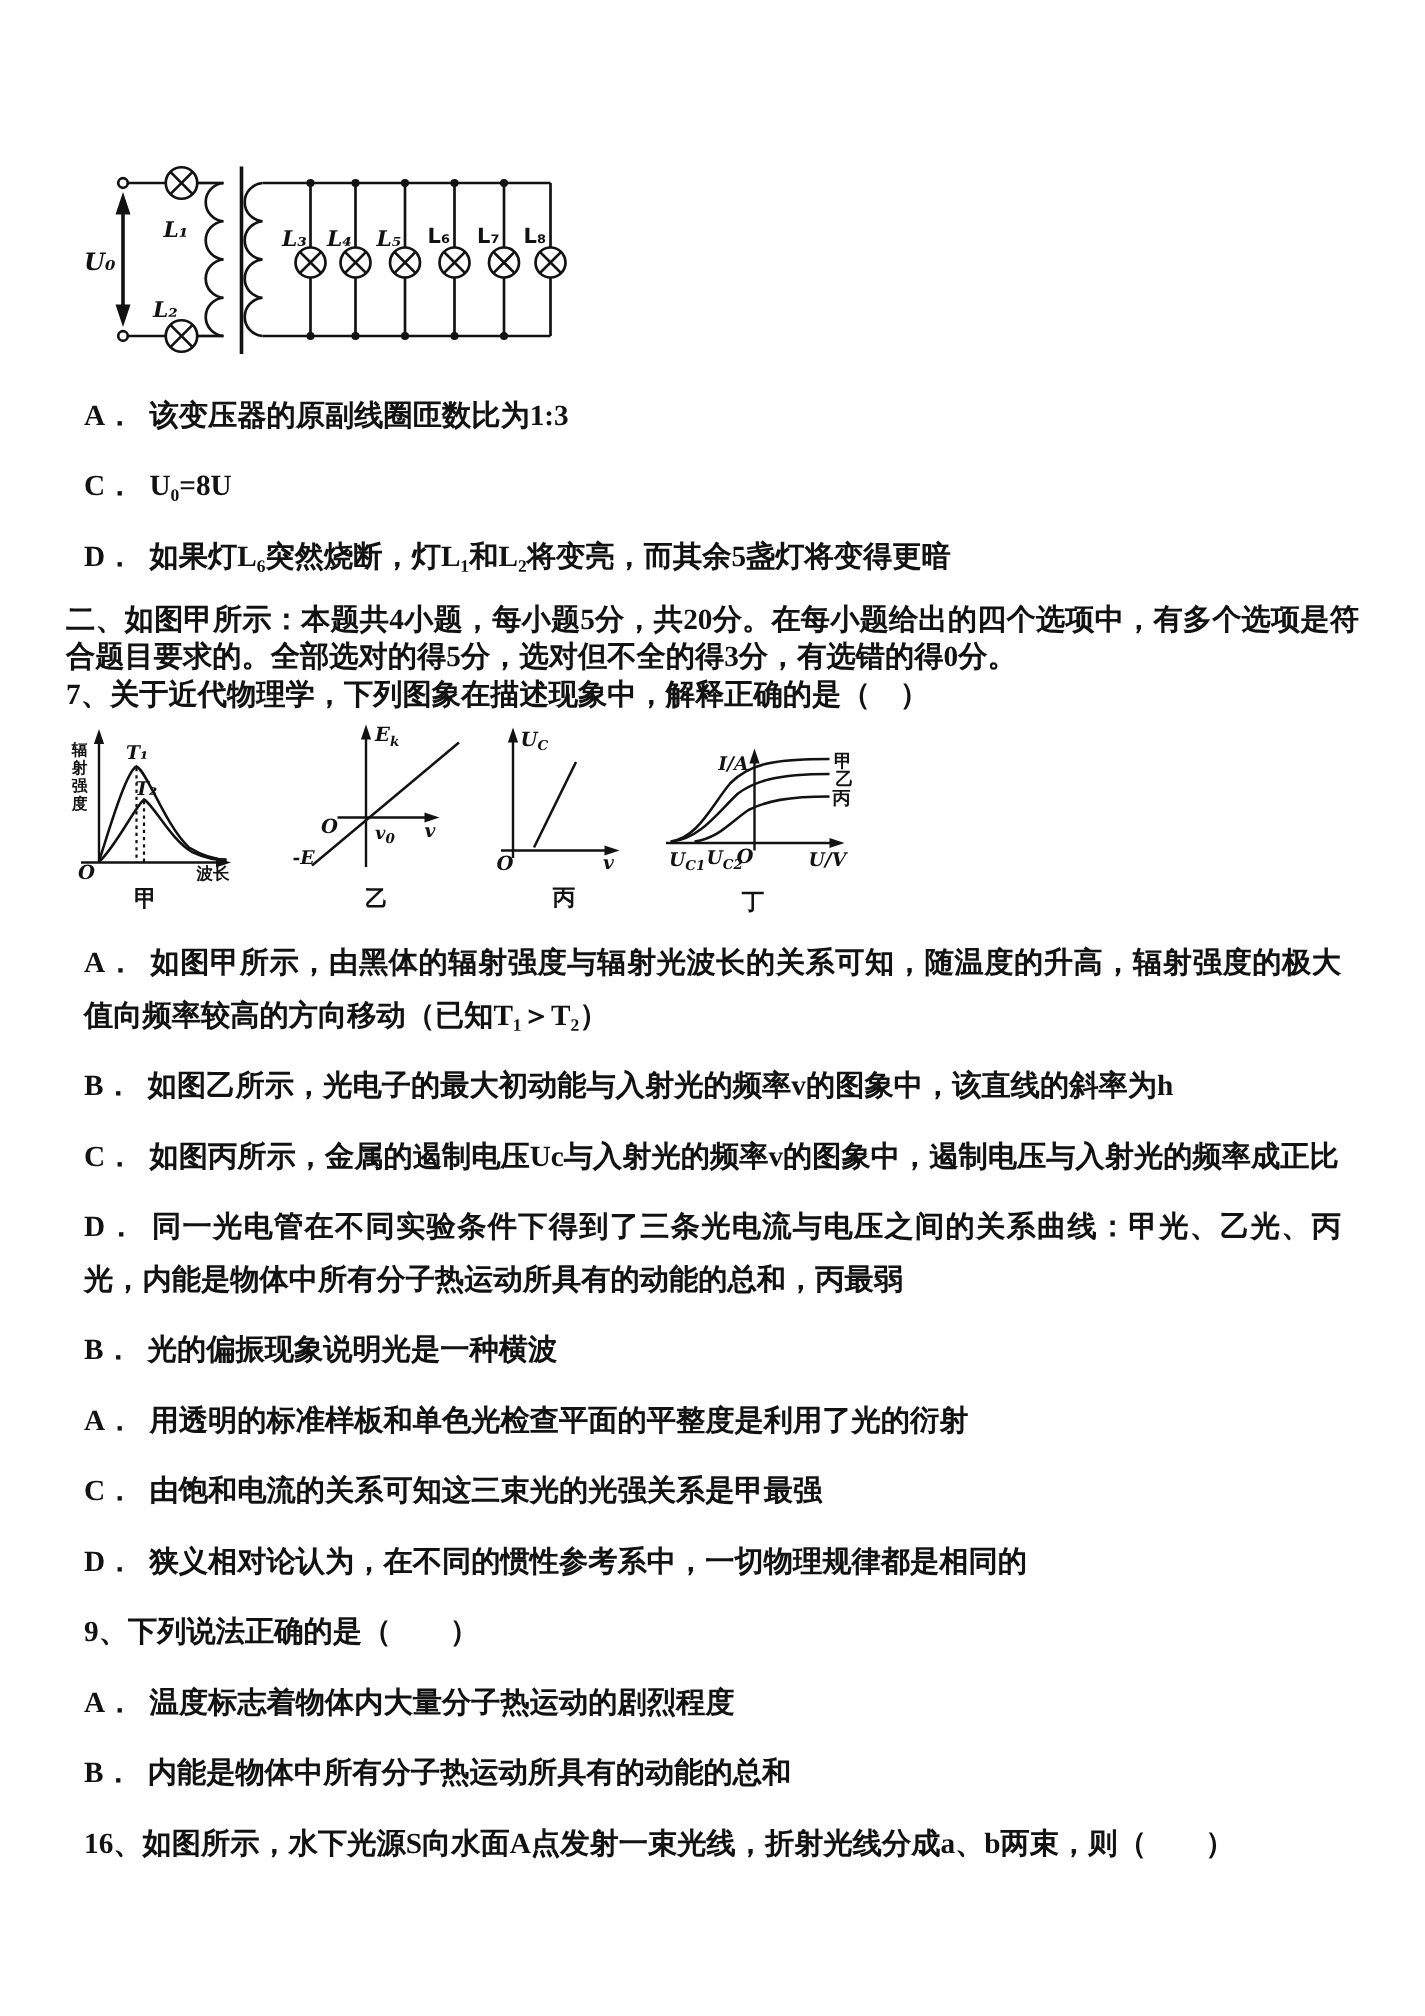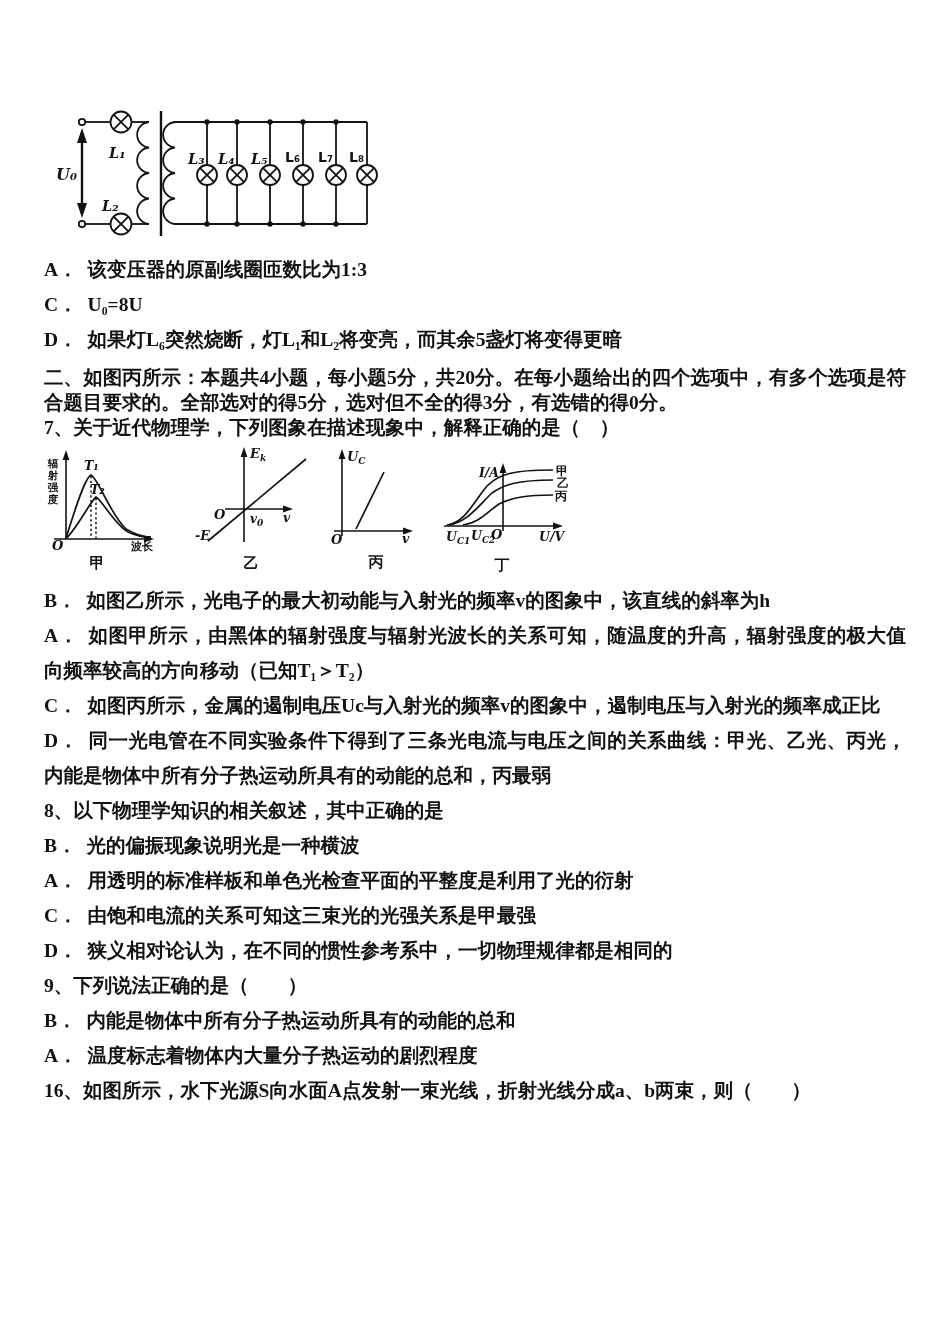--- a/index.html
+++ b/index.html
@@ -3,21 +3,21 @@
 <meta charset="utf-8">
 <style>
   html,body{margin:0;padding:0;background:#e8e8e8;}
   .page{
     width:950px;height:1344px;box-sizing:border-box;
     background:#ffffff;color:#121212;
     padding:0 44px;overflow:hidden;position:relative;
     font-family:"Liberation Serif","DejaVu Serif","DejaVu Sans",serif;
     font-weight:600;font-size:19.5px;
   }
-  .line{line-height:35px;margin:0;text-align:justify;}
+  .line{line-height:35px;margin:12px;text-align:justify;}
   .tight{line-height:25px;margin:0;text-align:justify;}
   .opt-label{margin-right:10px;}
   .circuit-fig{margin:98px 0 0 10px;height:150px;}
   .graph-row{display:flex;align-items:flex-start;margin:2px 0 0 -10px;height:135px;}
   .g2{margin-left:20px;} .g3{margin-left:15px;} .g4{margin-left:0px;}
   .q6block{margin-top:4px;}
   .sect{margin-top:8px;}
   .q7opts{margin-top:6px;}
   
   svg{display:block;}
@@ -123,21 +123,21 @@
       <text class="lampB" x="295" y="64">L₈</text>
     </svg>
   </div>
 
   <div class="q6block">
     <p class="line"><span class="opt-label">A．</span><span>该变压器的原副线圈匝数比为1:3</span></p>
     <p class="line"><span class="opt-label">C．</span><span>U₀=8U</span></p>
     <p class="line"><span class="opt-label">D．</span><span>如果灯L₆突然烧断，灯L₁和L₂将变亮，而其余5盏灯将变得更暗</span></p>
   </div>
 
-  <p class="tight sect">二、如图丙所示：本题共4小题，每小题5分，共20分。在每小题给出的四个选项中，有多个选项是符合题目要求的。全部选对的得5分，选对但不全的得3分，有选错的得0分。</p>
+  <p class="tight sect">二、如图甲所示：本题共4小题，每小题5分，共20分。在每小题给出的四个选项中，有多个选项是符合题目要求的。全部选对的得5分，选对但不全的得3分，有选错的得0分。</p>
 
   <p class="tight">7、关于近代物理学，下列图象在描述现象中，解释正确的是（　）</p>
 
   <div class="graph-row">
 
     <svg width="140" height="133" viewBox="0 0 140 133">
       <path class="ax" d="M32,97 V16"></path>
       <polygon class="arrowhead" points="32,8 28.6,18 35.4,18"></polygon>
       <path class="ax" d="M20,97 H112"></path>
       <polygon class="arrowhead" points="120,97 110,93.6 110,100.4"></polygon>
@@ -198,35 +198,34 @@
       <text class="cjk" x="136" y="58" font-size="12">丙</text>
       <text x="27" y="99"><tspan class="it" font-size="12.5">U</tspan><tspan class="it sub" dy="3">C1</tspan></text>
       <text x="52" y="98"><tspan class="it" font-size="12.5">U</tspan><tspan class="it sub" dy="3">C2</tspan></text>
       <text class="it" x="72" y="97" font-size="13">O</text>
       <text class="it" x="120" y="99" font-size="12.5">U/V</text>
       <text class="cjk cap" x="83" y="128" text-anchor="middle">丁</text>
     </svg>
   </div>
 
   <div class="q7opts">
+    <p class="line"><span class="opt-label">A．</span><span>如图甲所示，由黑体的辐射强度与辐射光波长的关系可知，随温度的升高，辐射强度的极大值向频率较高的方向移动（已知T₁＞T₂）</span></p>
     <p class="line"><span class="opt-label">B．</span><span>如图乙所示，光电子的最大初动能与入射光的频率v的图象中，该直线的斜率为h</span></p>
-    <p class="line"><span class="opt-label">A．</span><span>如图甲所示，由黑体的辐射强度与辐射光波长的关系可知，随温度的升高，辐射强度的极大值向频率较高的方向移动（已知T₁＞T₂）</span></p>
     <p class="line"><span class="opt-label">C．</span><span>如图丙所示，金属的遏制电压Uc与入射光的频率v的图象中，遏制电压与入射光的频率成正比</span></p>
     <p class="line"><span class="opt-label">D．</span><span>同一光电管在不同实验条件下得到了三条光电流与电压之间的关系曲线：甲光、乙光、丙光，内能是物体中所有分子热运动所具有的动能的总和，丙最弱</span></p>
   </div>
 
   <div>
-    <p class="line">8、以下物理学知识的相关叙述，其中正确的是</p>
     <p class="line"><span class="opt-label">B．</span><span>光的偏振现象说明光是一种横波</span></p>
     <p class="line"><span class="opt-label">A．</span><span>用透明的标准样板和单色光检查平面的平整度是利用了光的衍射</span></p>
     <p class="line"><span class="opt-label">C．</span><span>由饱和电流的关系可知这三束光的光强关系是甲最强</span></p>
     <p class="line"><span class="opt-label">D．</span><span>狭义相对论认为，在不同的惯性参考系中，一切物理规律都是相同的</span></p>
   </div>
 
   <div>
     <p class="line">9、下列说法正确的是（　　）</p>
+    <p class="line"><span class="opt-label">A．</span><span>温度标志着物体内大量分子热运动的剧烈程度</span></p>
     <p class="line"><span class="opt-label">B．</span><span>内能是物体中所有分子热运动所具有的动能的总和</span></p>
-    <p class="line"><span class="opt-label">A．</span><span>温度标志着物体内大量分子热运动的剧烈程度</span></p>
   </div>
 
   <p class="line">16、如图所示，水下光源S向水面A点发射一束光线，折射光线分成a、b两束，则（　　）</p>
 
 </div>
 
 </body></html>

